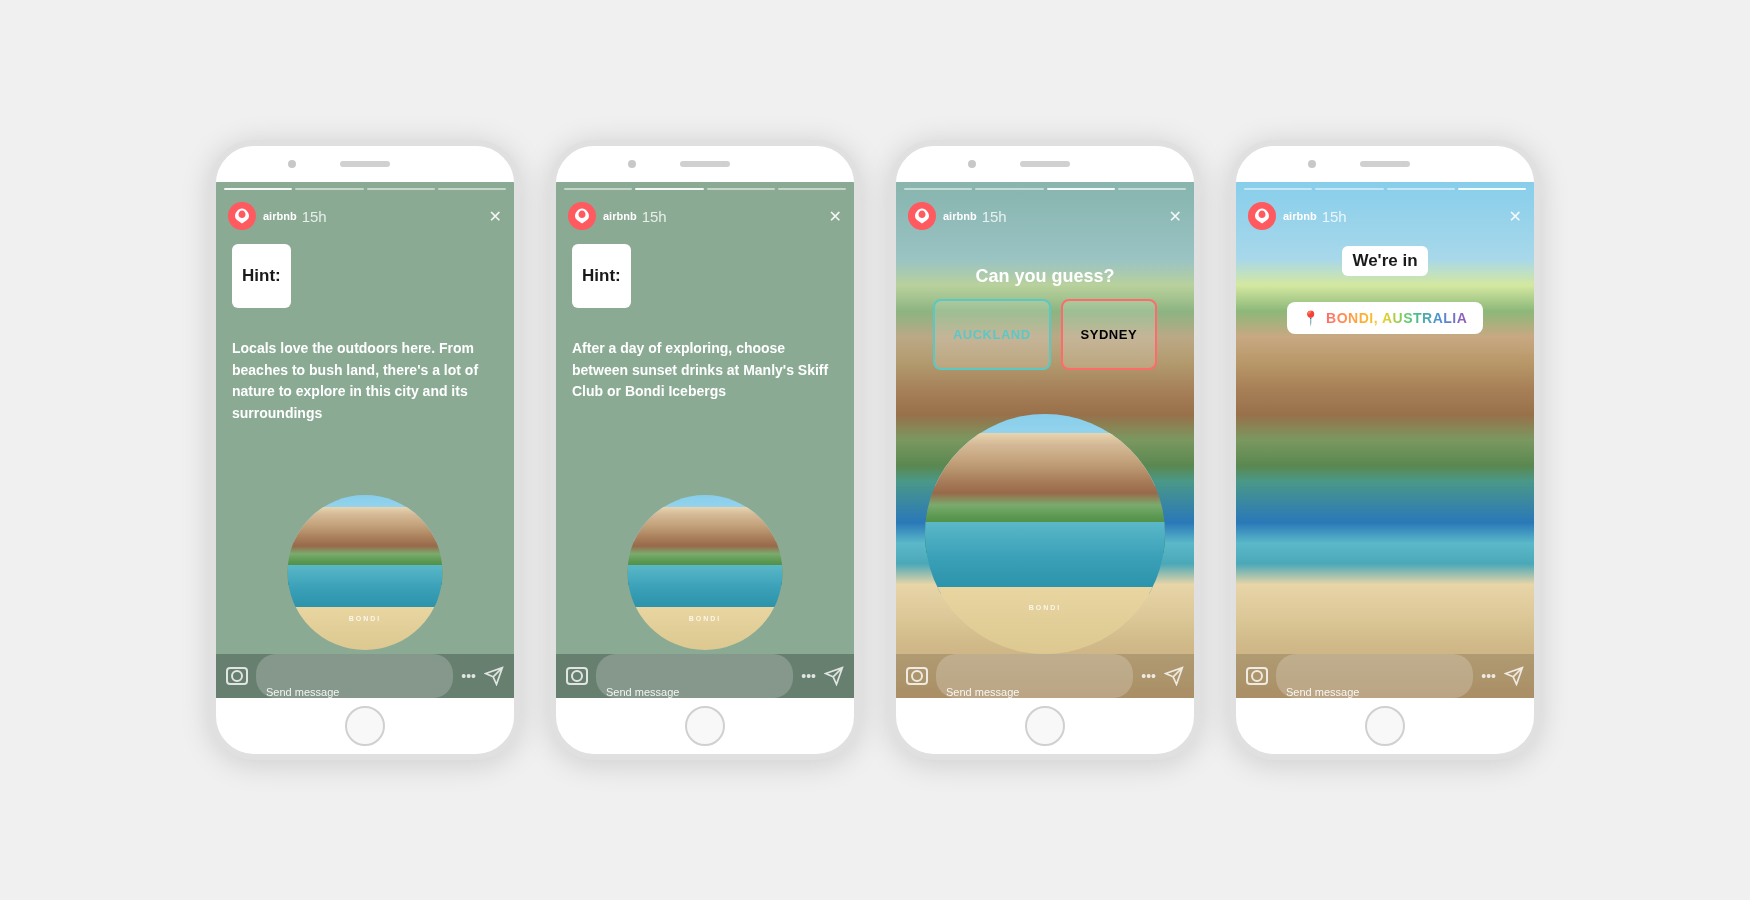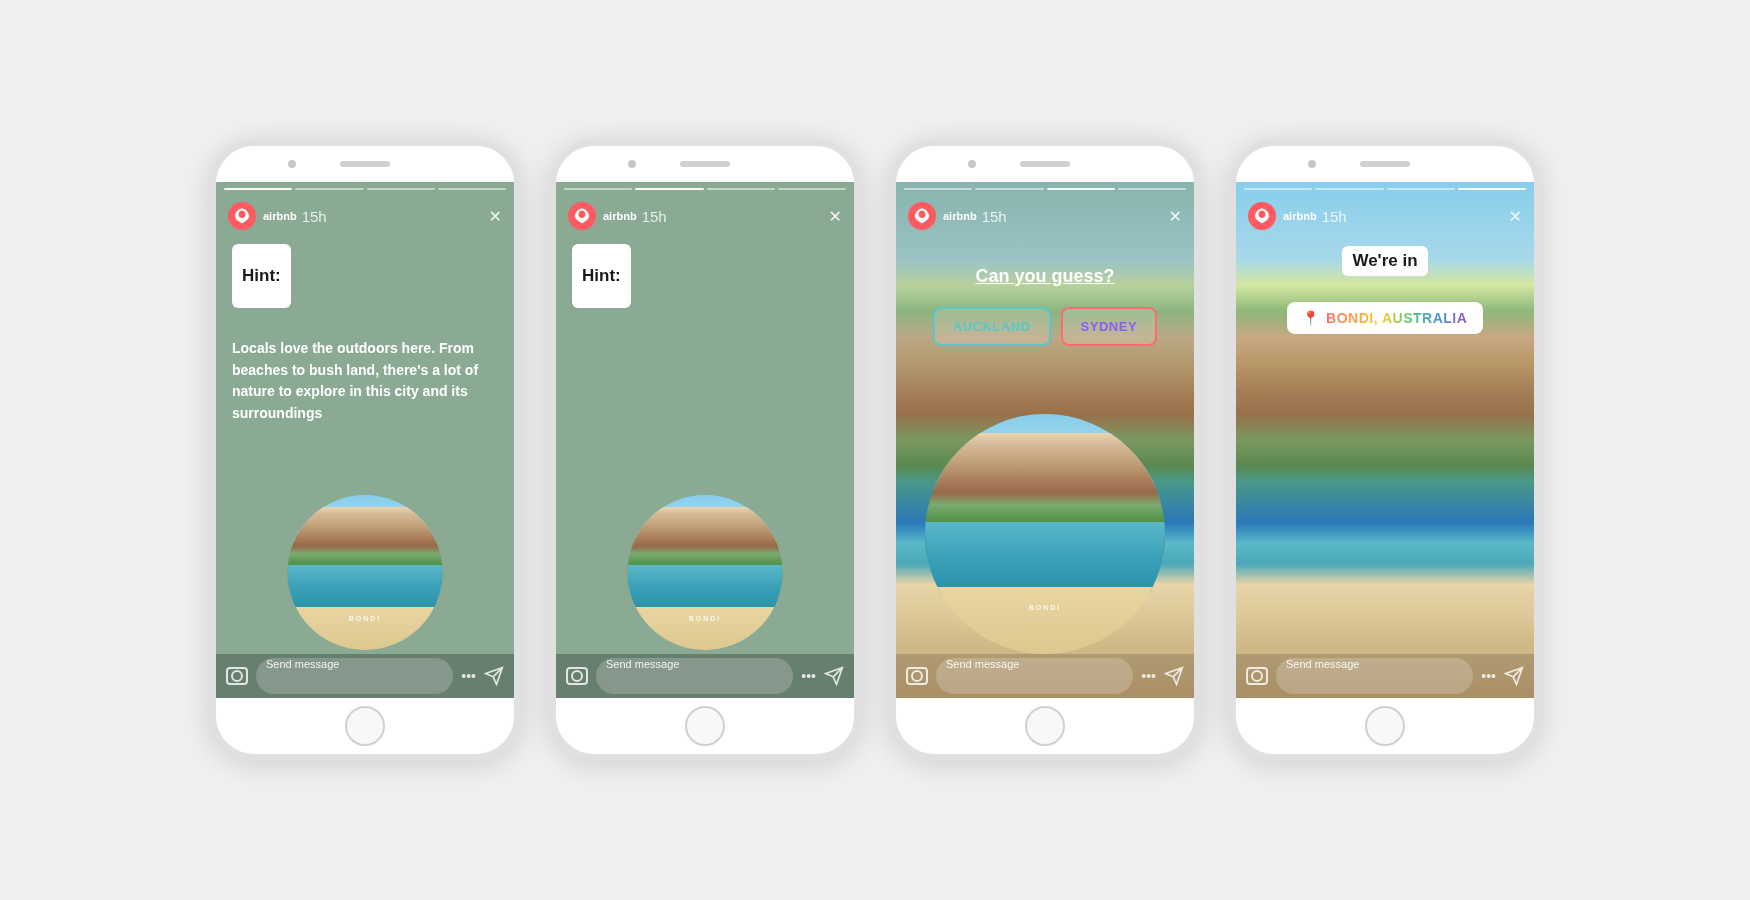--- a/index.html
+++ b/index.html
@@ -207,45 +207,44 @@
       letter-spacing: 2px;
       white-space: nowrap;
     }
 
     
     .quiz-question {
       color: white;
       font-size: 18px;
       font-weight: 700;
       text-align: left;
-      margin-bottom: 20px;
+      margin-bottom: 12px;
       margin-top: 20px;
-      text-decoration: underline;
     }
     .quiz-options {
       display: flex;
       gap: 10px;
       justify-content: center;
     }
     .quiz-option {
       border: 2px solid;
       border-radius: 8px;
-      padding: 10px 18px;
+      padding: 26px 18px;
       font-size: 13px;
       font-weight: 800;
       letter-spacing: 0.5px;
       background: rgba(255,255,255,0.15);
     }
     .quiz-option-auckland {
       border-color: #5bc8c8;
       color: #5bc8c8;
     }
     .quiz-option-sydney {
       border-color: #ff6b6b;
-      color: #8b5cf6;
+      color: #000000;
     }
 
     
     .reveal-label {
       background: white;
       color: #1a1a1a;
       font-weight: 800;
       font-size: 17px;
       padding: 5px 10px;
       border-radius: 6px;
@@ -304,23 +303,23 @@
       border-radius: 50%;
       position: absolute;
       top: 50%;
       left: 50%;
       transform: translate(-50%, -50%);
     }
     .send-message-input {
       flex: 1;
       background: rgba(255,255,255,0.2);
       border-radius: 20px;
-      height: 36px;
-      display: flex;
-      align-items: flex-start;
+      height: 44px;
+      display: flex;
+      align-items: flex-end;
       padding: 0 10px;
       color: rgba(255,255,255,0.9);
       font-size: 11px;
     }
     .dots-icon {
       color: rgba(255,255,255,0.8);
       font-size: 14px;
       flex-shrink: 0;
     }
     .send-icon {
@@ -473,20 +472,21 @@
           <svg class="airbnb-logo-svg" viewBox="0 0 32 32" fill="white">
             <path d="M16 1C8 1 2 10 2 16c0 4 2.5 7.5 6 9.5L16 31l8-5.5c3.5-2 6-5.5 6-9.5C30 10 24 1 16 1zm0 4c4 0 7 4 7 8s-3 7-7 7-7-3-7-7 3-8 7-8z"></path>
           </svg>
         </div>
         <span class="story-username">airbnb</span>
         <span class="story-time">15h</span>
         <span class="story-close">✕</span>
       </div>
       <div class="story-content">
         <div class="hint-label">Hint:</div>
+        <div class="hint-text">After a day of exploring, choose between sunset drinks at Manly's Skiff Club or Bondi Icebergs</div>
       </div>
 
       <div class="circle-crop">
         <div class="bondi-scene">
           <div class="bondi-sky"></div>
           <div class="bondi-buildings"></div>
           <div class="bondi-water"></div>
           <div class="bondi-sand"></div>
           <div class="bondi-text-overlay">BONDI</div>
         </div>

